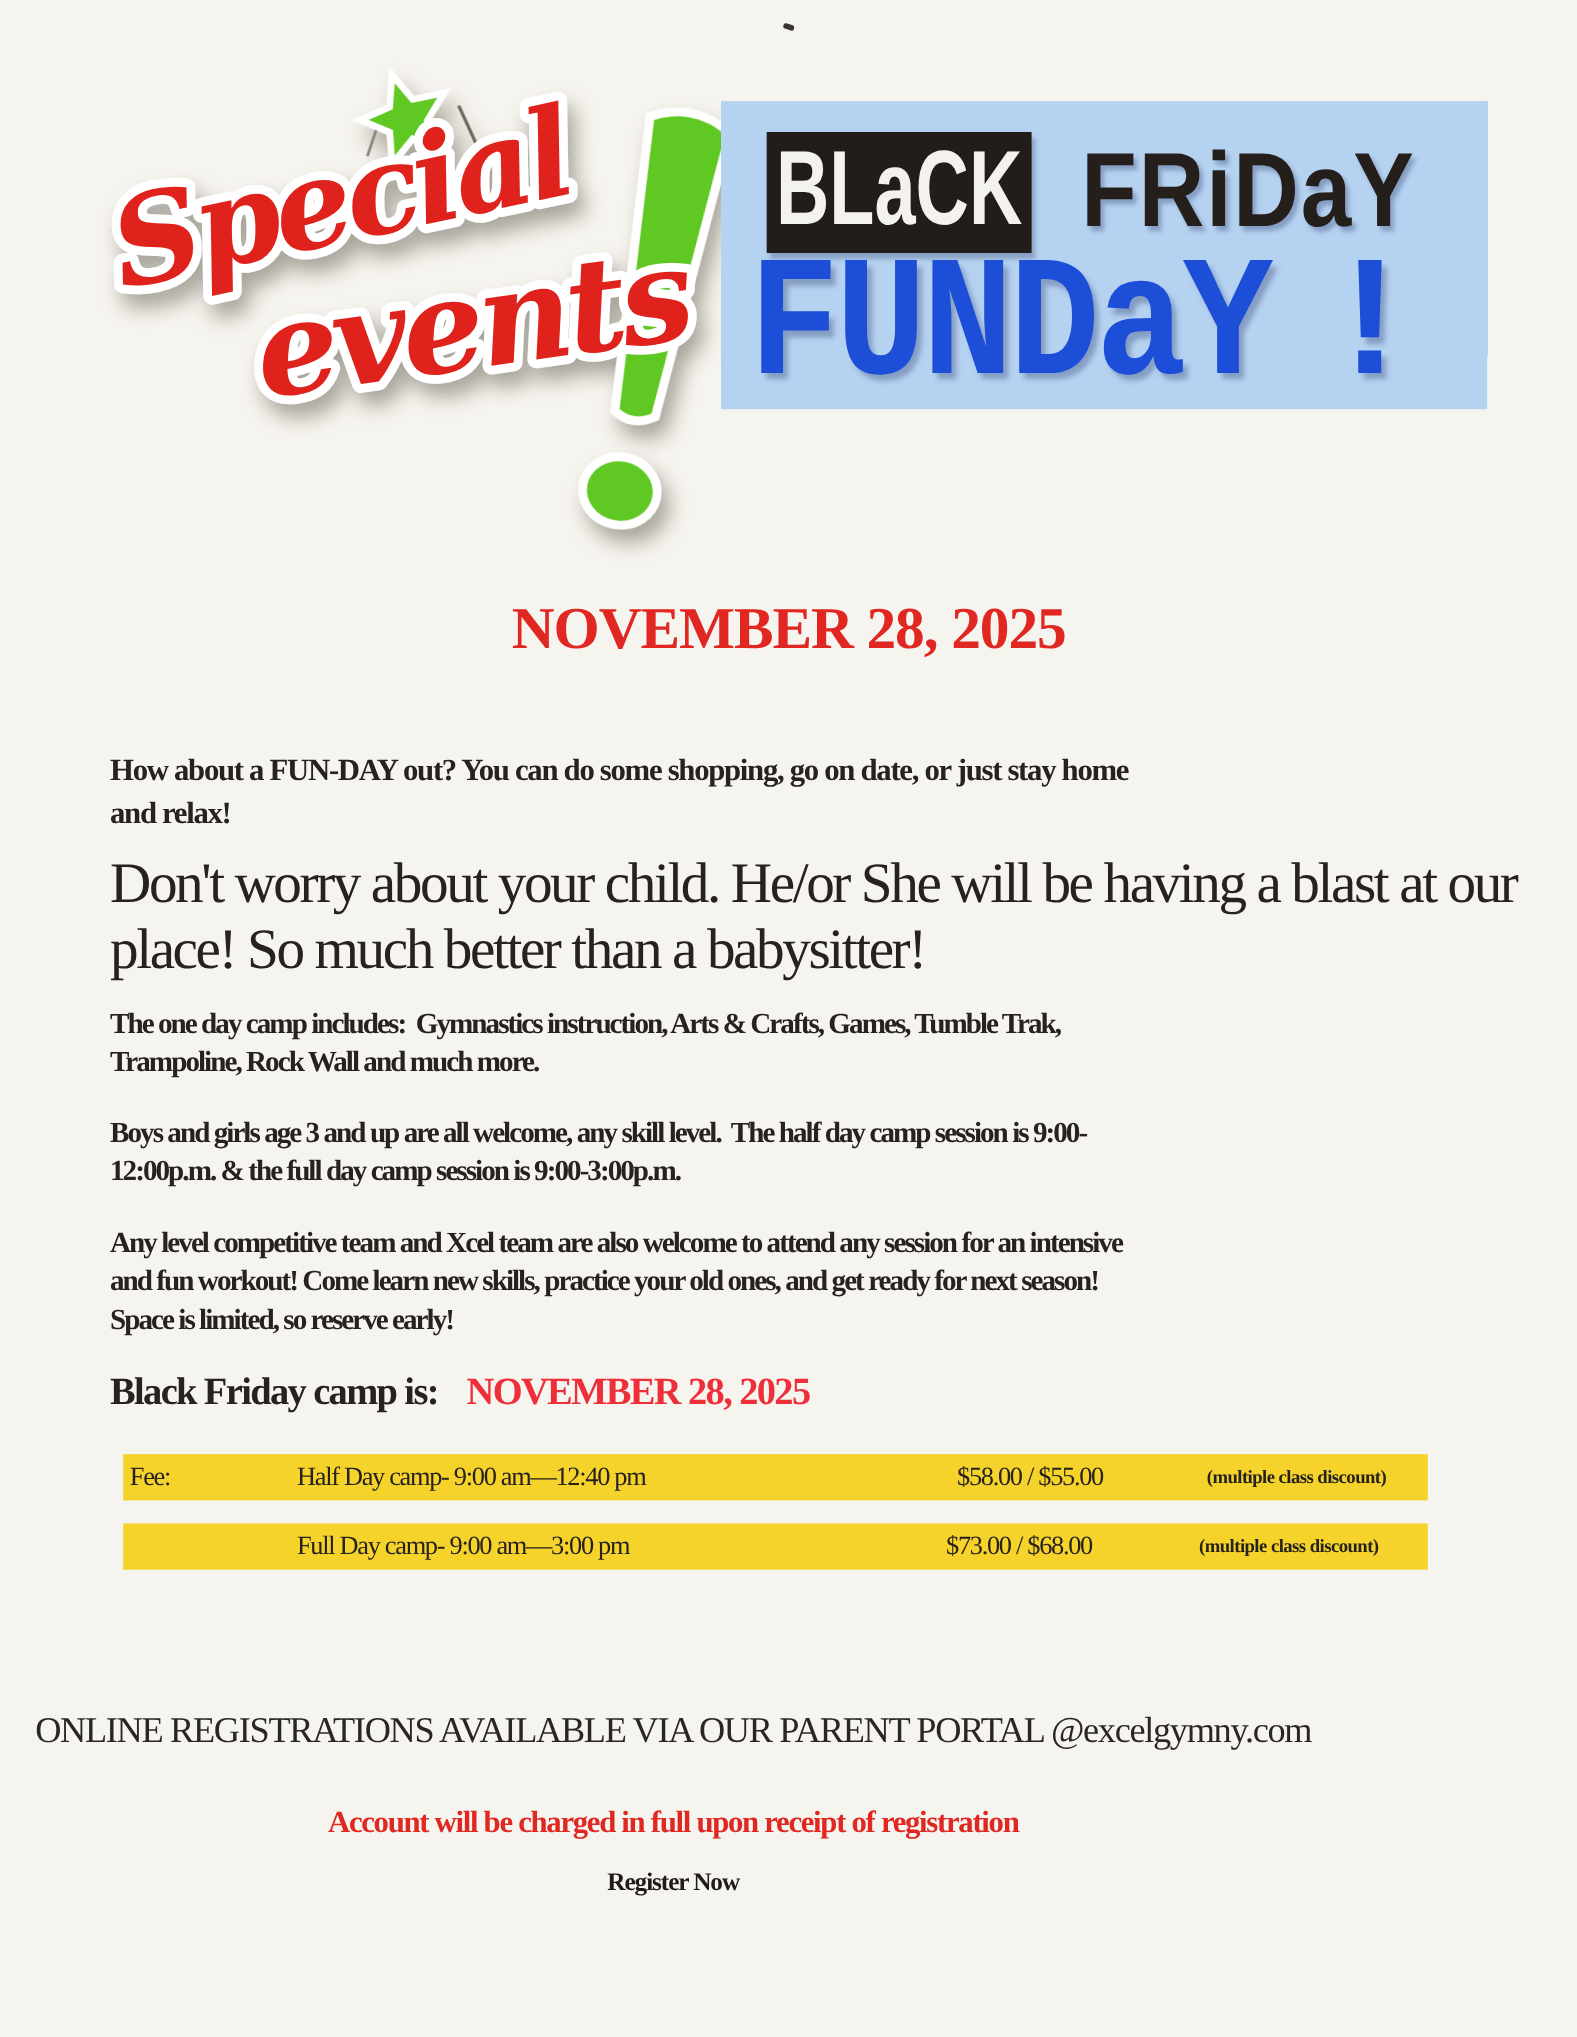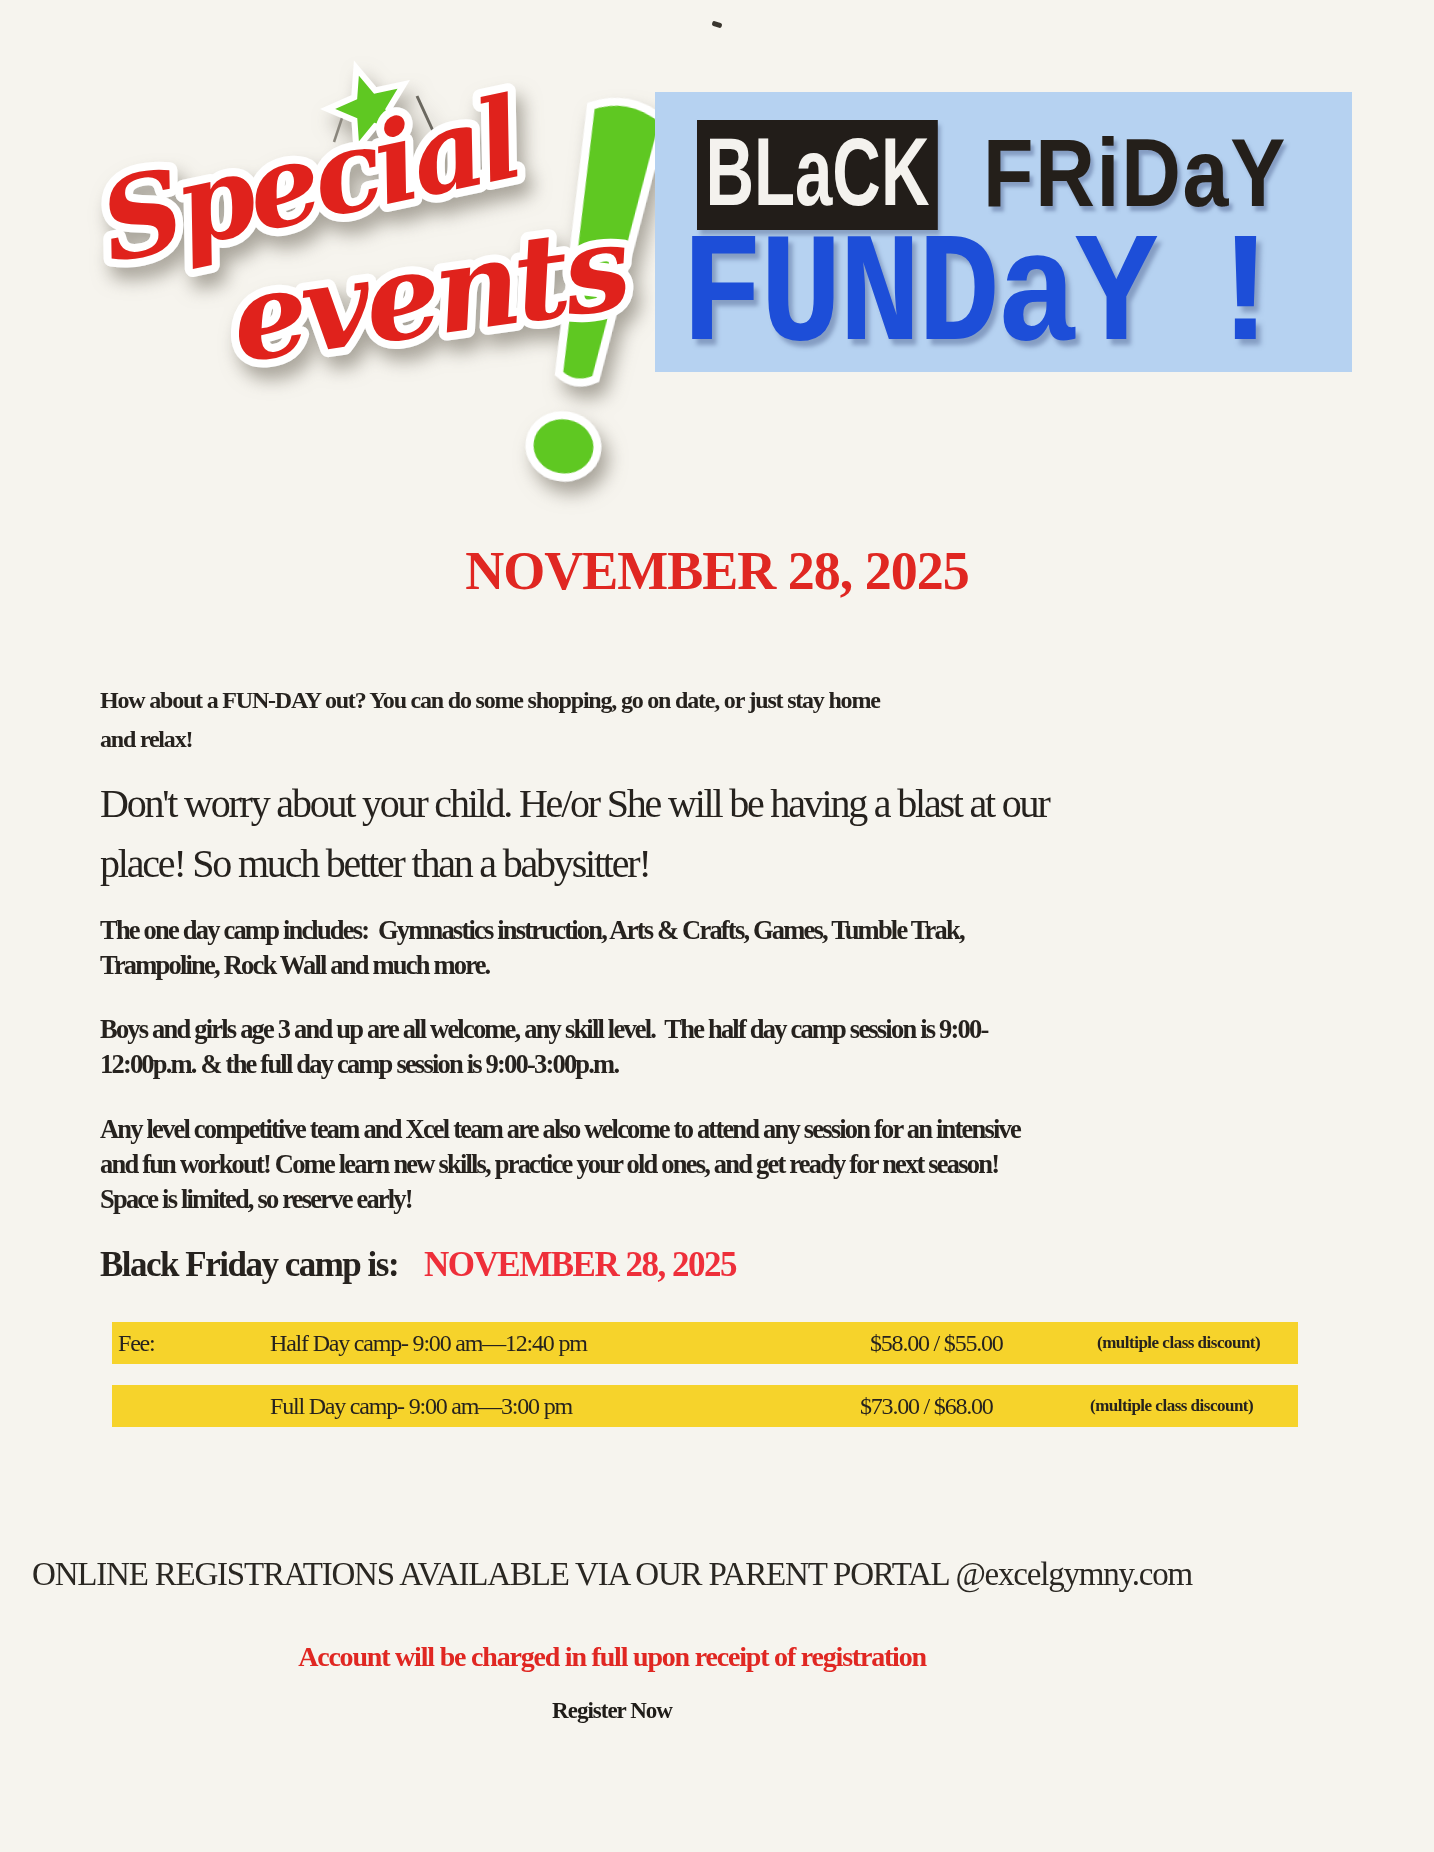--- a/index.html
+++ b/index.html
@@ -54,22 +54,22 @@
   }
   .banner .funday{display:inline-block;transform:scaleX(0.88);transform-origin:left top;letter-spacing:-4px;}
   .banner .bang2{display:inline-block;margin-left:-18px;transform:scaleX(0.95);transform-origin:left top;}
 
   
   .date-heading{
     left:0;top:540px;width:1434px;text-align:center;
     font-size:54px;font-weight:bold;color:var(--red);letter-spacing:-1px;
   }
   .para{left:100px;white-space:pre-wrap;}
-  .p1{top:681px;font-size:24px;font-weight:bold;line-height:39px;letter-spacing:-1.2px;width:1240px;}
-  .p2{top:774px;font-size:40px;font-weight:normal;line-height:60px;letter-spacing:-2.2px;width:1280px;}
+  .p1{top:681px;font-size:28px;font-weight:bold;line-height:39px;letter-spacing:-1.2px;width:1240px;}
+  .p2{top:774px;font-size:52px;font-weight:normal;line-height:60px;letter-spacing:-2.2px;width:1280px;}
   .p3{top:913px;font-size:26.5px;font-weight:bold;line-height:35px;letter-spacing:-1.8px;width:1260px;}
   .p4{top:1012px;font-size:26.5px;font-weight:bold;line-height:35px;letter-spacing:-1.8px;width:1260px;}
   .p5{top:1112px;font-size:26.5px;font-weight:bold;line-height:35px;letter-spacing:-1.8px;width:1260px;}
 
   .camp-line{left:100px;top:1245px;font-size:35px;font-weight:bold;letter-spacing:-1.5px;}
   .camp-line .camp-date{color:var(--date-red);margin-left:26px;}
 
   
   .fee-row{left:112px;width:1186px;height:42px;background:var(--yellow);}
   .fee-row-1{top:1322px;}

